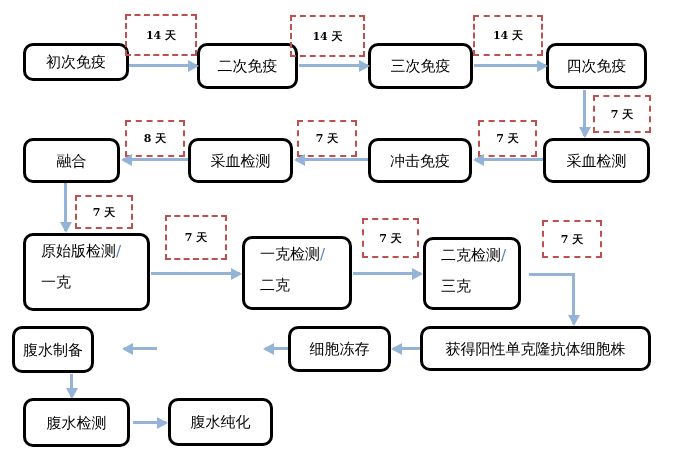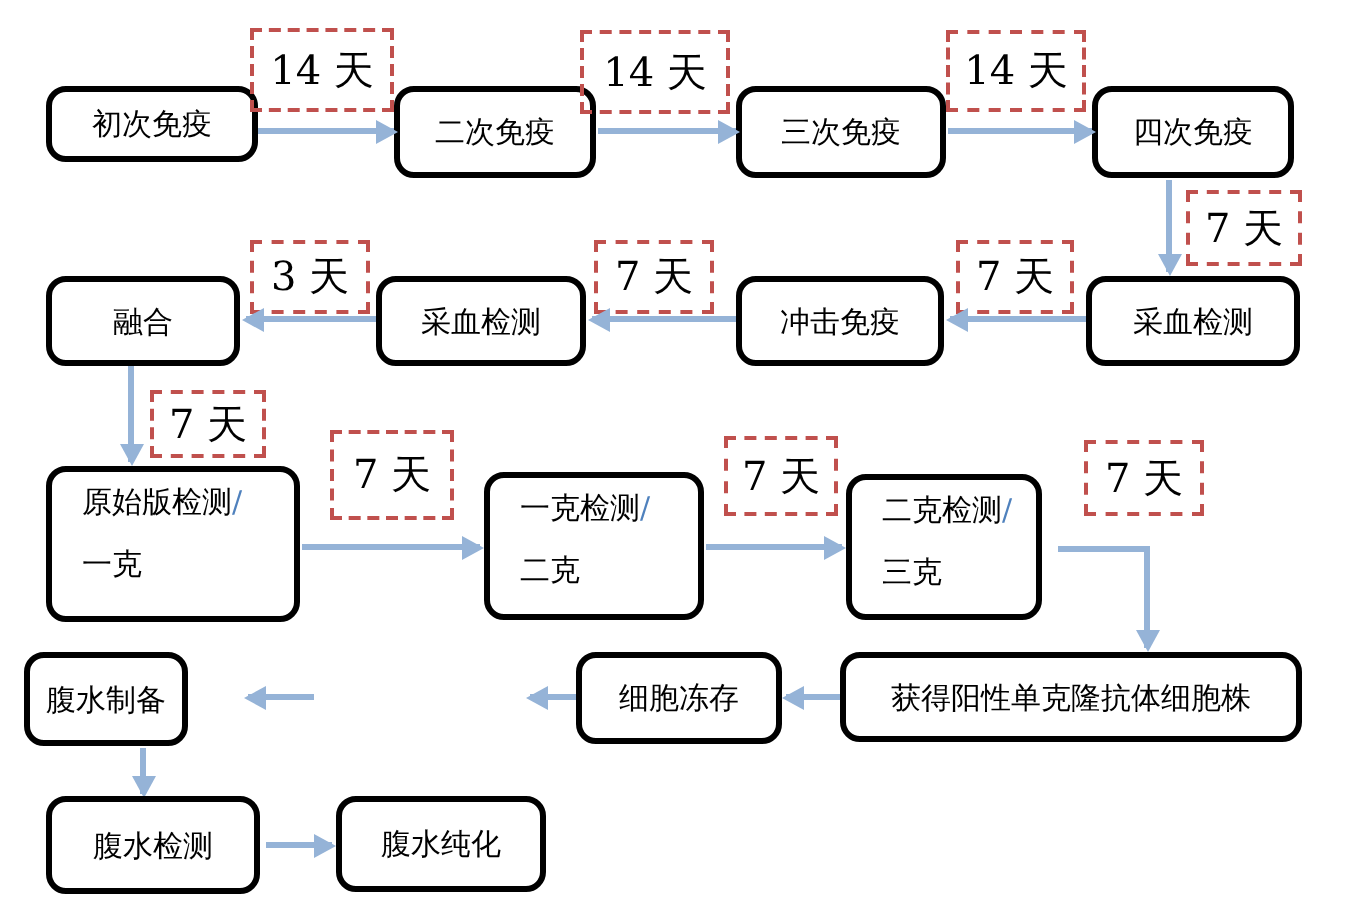--- a/index.html
+++ b/index.html
@@ -15,21 +15,21 @@
   }
   .box.two{
     flex-direction:column;align-items:flex-start;justify-content:flex-start;
     text-align:left;padding-left:15px;line-height:31px;
   }
   .slash{color:#4f81bd;}
   .dashed{
     position:absolute;box-sizing:border-box;background:transparent;
     border:2px dashed #c0504d;
     display:flex;align-items:center;justify-content:center;
-    font-size:20px;color:#000;
+    font-size:11px;color:#000;font-weight:bold;
   }
   .hline{position:absolute;height:3px;background:#95b3d7;}
   .hline.right::after{
     content:"";position:absolute;right:-2px;top:50%;transform:translateY(-50%);
     width:0;height:0;border-top:6px solid transparent;border-bottom:6px solid transparent;
     border-left:11px solid #95b3d7;
   }
   .hline.left::before{
     content:"";position:absolute;left:-2px;top:50%;transform:translateY(-50%);
     width:0;height:0;border-top:6px solid transparent;border-bottom:6px solid transparent;
@@ -61,21 +61,21 @@
   <div class="hline right" style="left:474px;top:64px;width:72px"></div>
 
   <div class="vline down" style="left:583px;top:90px;height:46px"></div>
   <div class="dashed" style="left:593px;top:95px;width:58px;height:38px">7 天</div>
 
   <div class="box" style="left:23px;top:138px;width:97px;height:45px">融合</div>
   <div class="box" style="left:188px;top:138px;width:105px;height:45px">采血检测</div>
   <div class="box" style="left:368px;top:138px;width:104px;height:45px">冲击免疫</div>
   <div class="box" style="left:543px;top:138px;width:107px;height:45px">采血检测</div>
 
-  <div class="dashed" style="left:125px;top:120px;width:60px;height:37px">3 天</div>
+  <div class="dashed" style="left:125px;top:120px;width:60px;height:37px">8 天</div>
   <div class="dashed" style="left:297px;top:120px;width:60px;height:37px">7 天</div>
   <div class="dashed" style="left:478px;top:120px;width:59px;height:37px">7 天</div>
 
   <div class="hline left" style="left:475px;top:158px;width:68px"></div>
   <div class="hline left" style="left:296px;top:158px;width:72px"></div>
   <div class="hline left" style="left:123px;top:158px;width:65px"></div>
 
   <div class="vline down" style="left:64px;top:183px;height:48px"></div>
   <div class="dashed" style="left:75px;top:195px;width:58px;height:34px">7 天</div>
 

